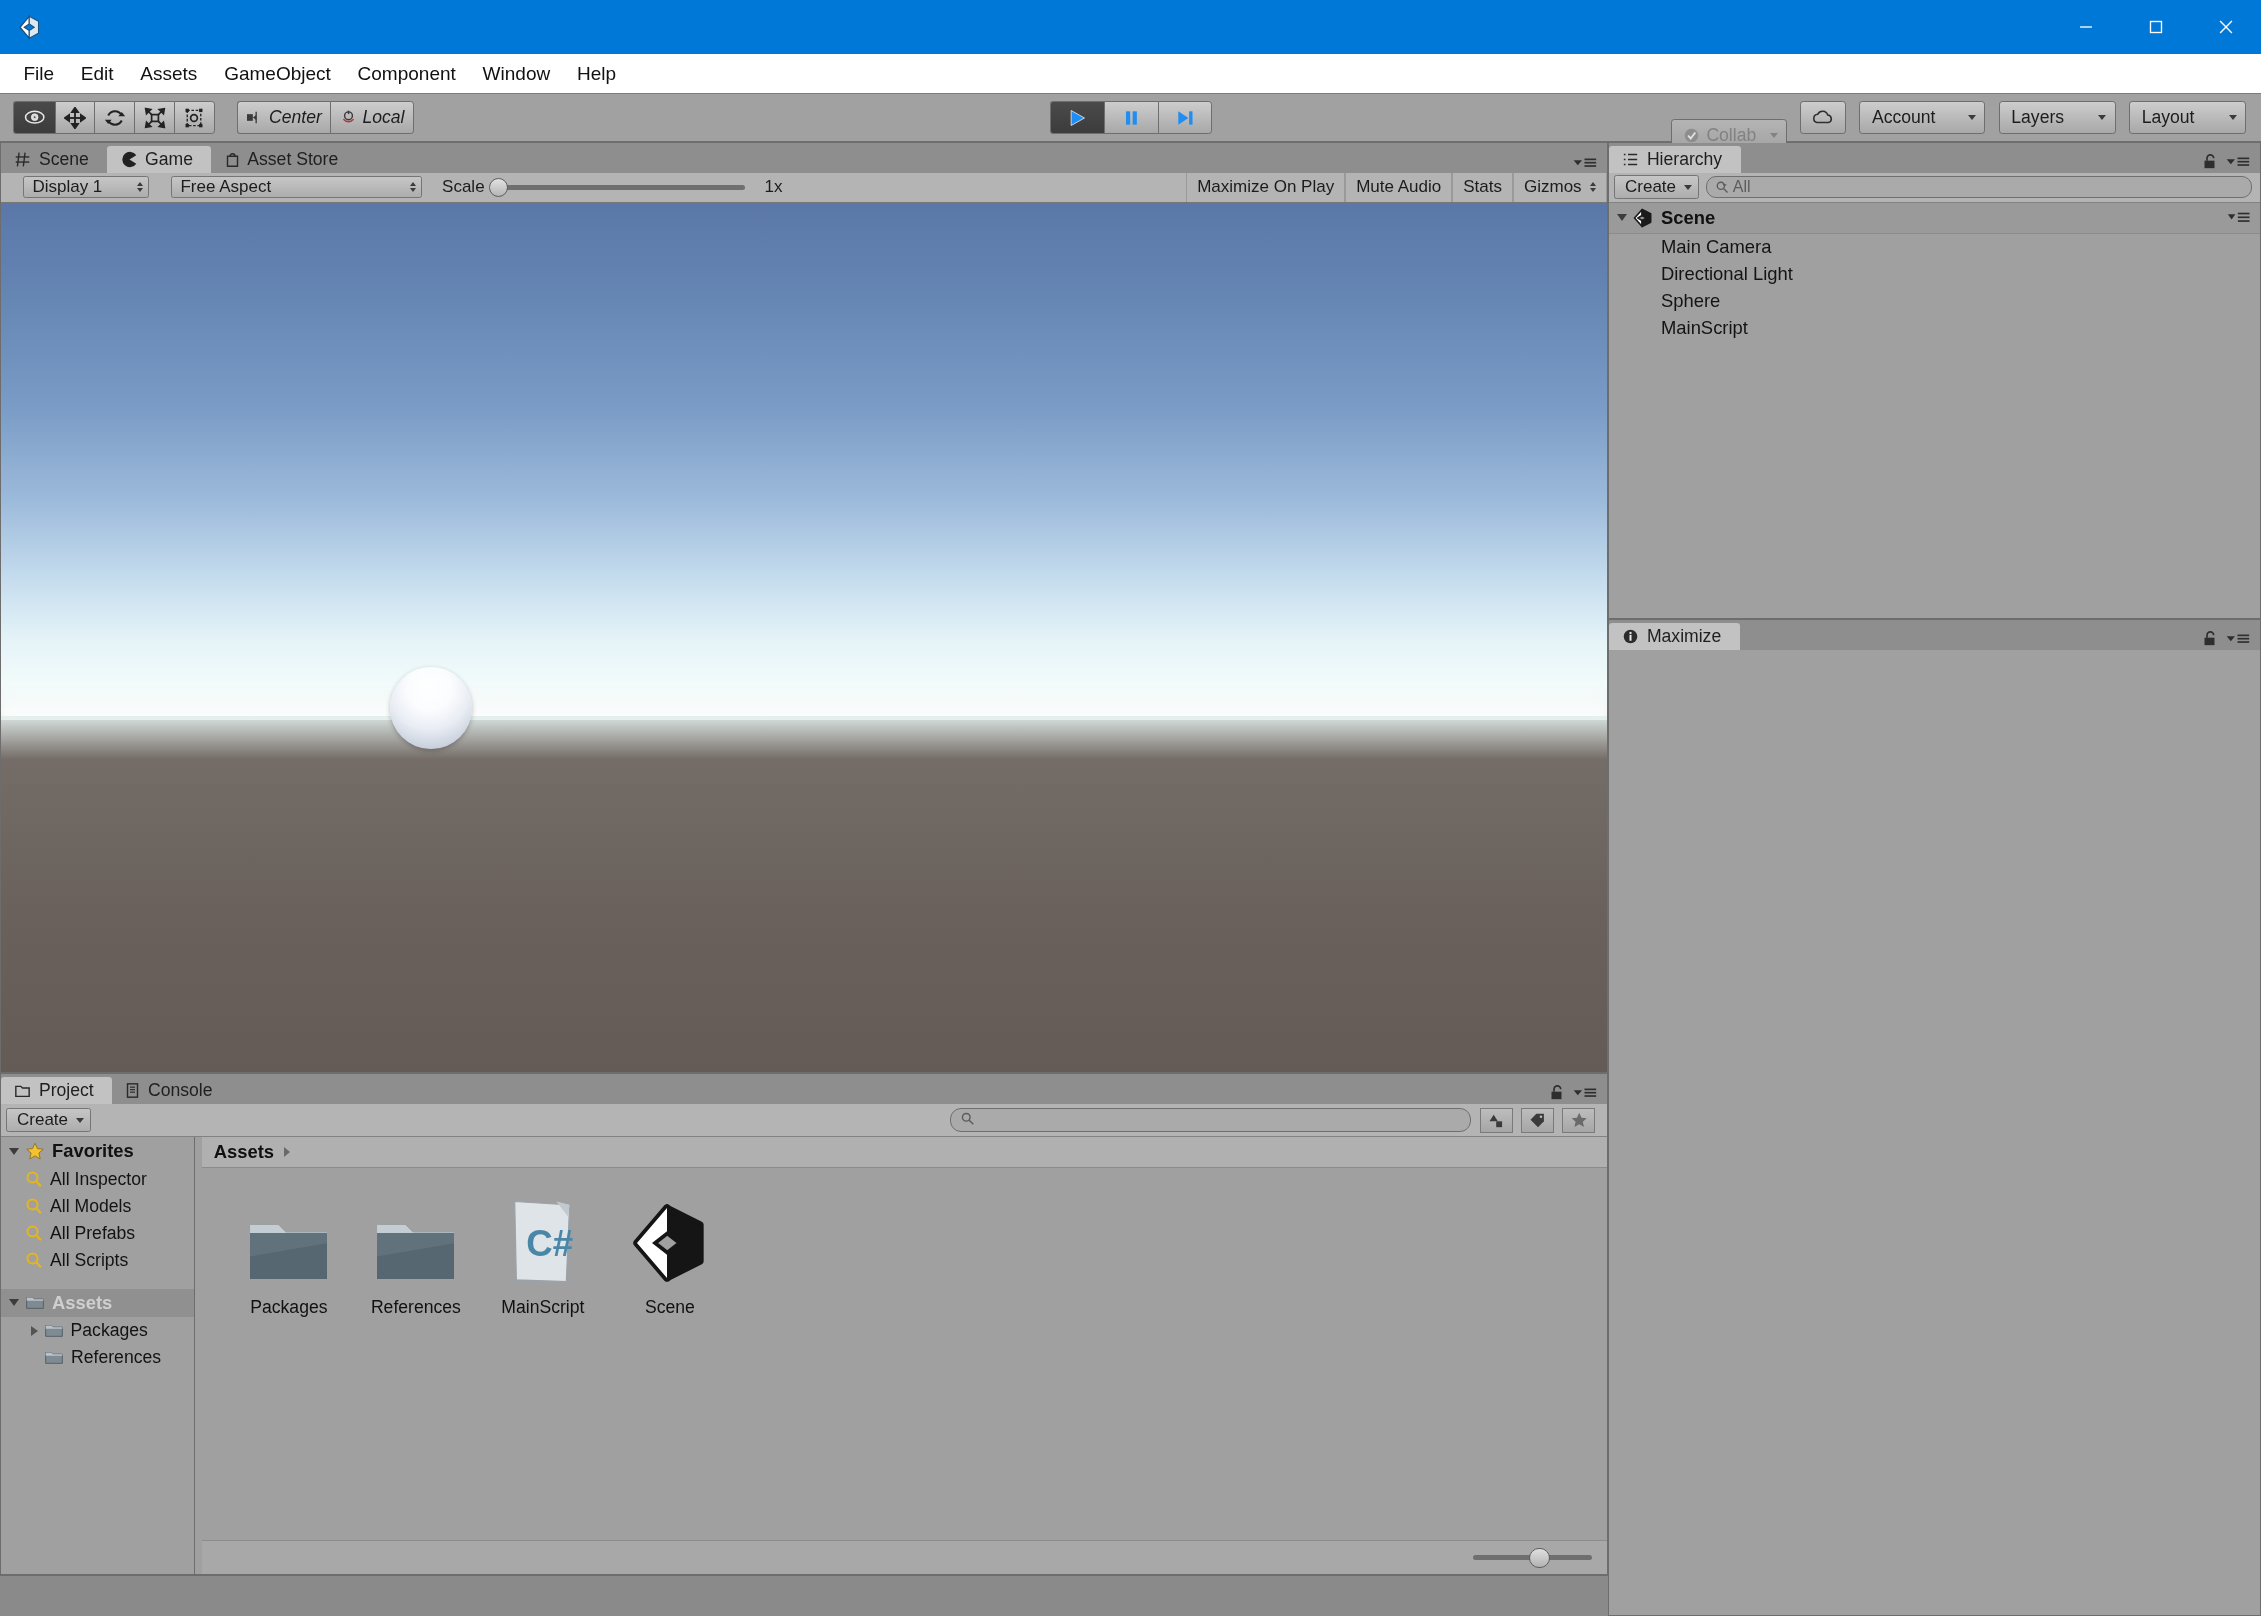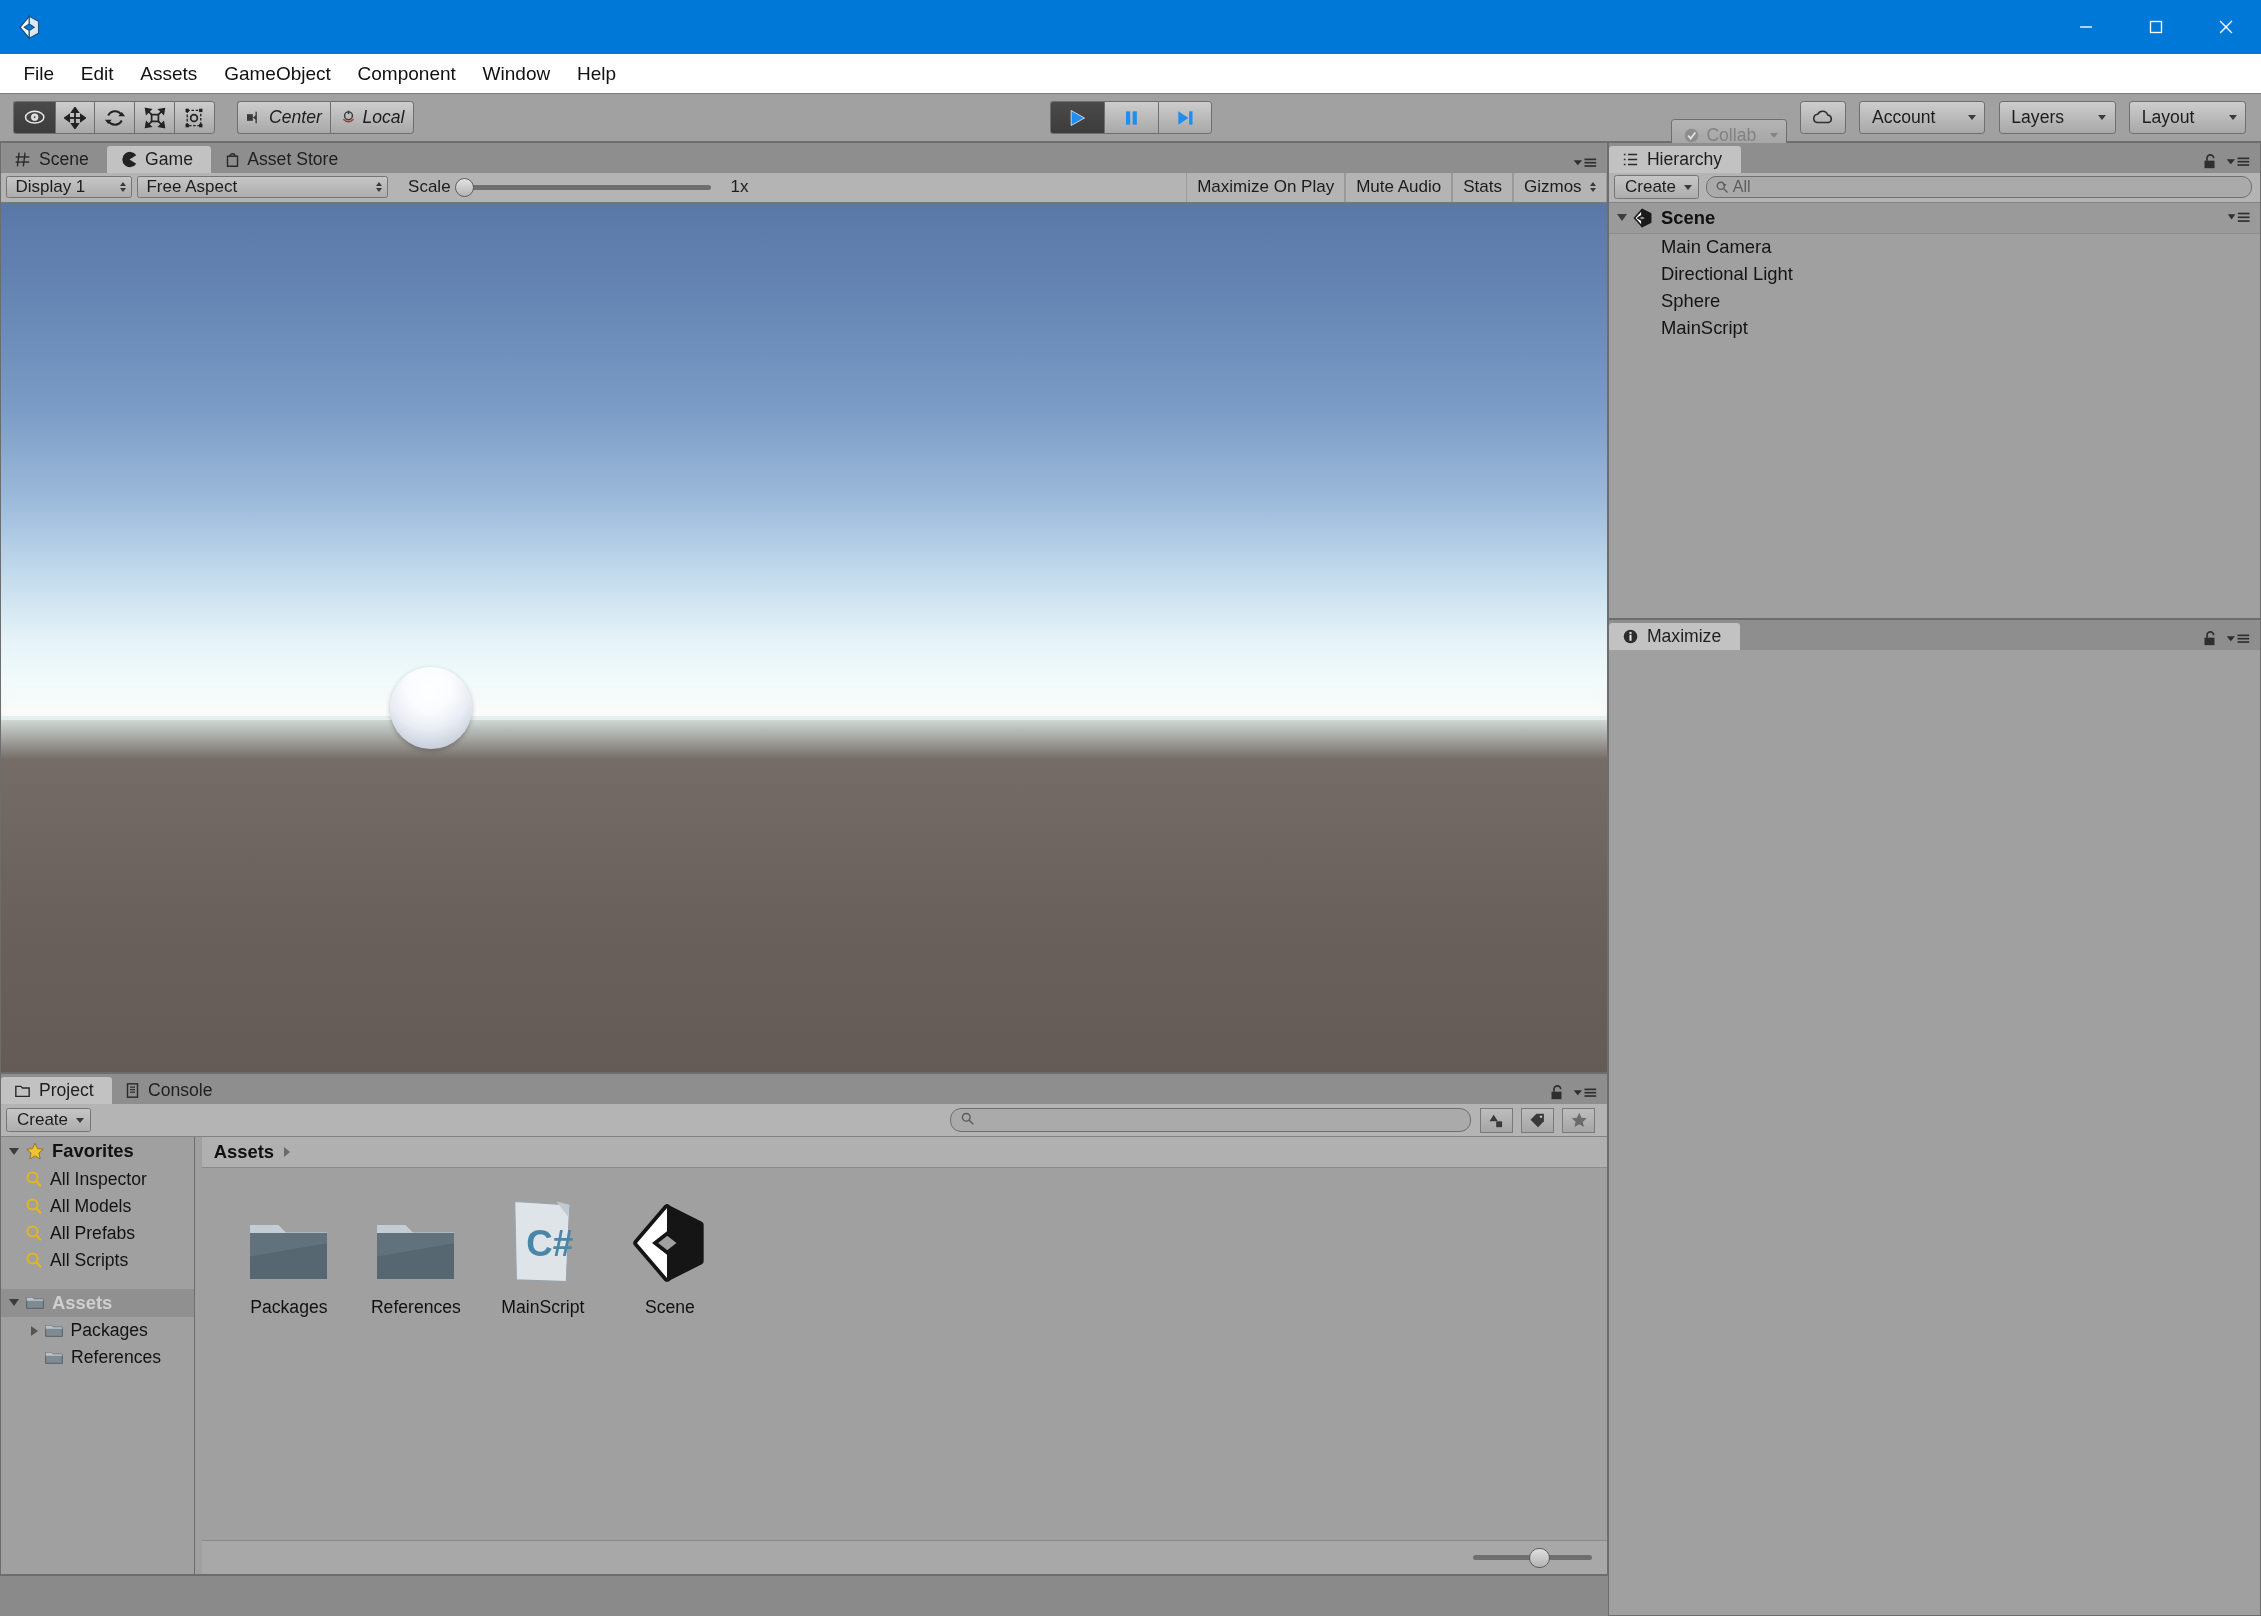--- a/index.html
+++ b/index.html
@@ -59,21 +59,21 @@
   .tab{height:27px;display:flex;align-items:center;padding:0 18.4px 0 13.4px;font-size:17.6px;color:#1f1f1f;
        border-radius:3.3px 3.3px 0 0;white-space:nowrap;}
   .tab.active{background:#c2c2c2;}
   .tab .ic{margin-right:7.5px;display:flex;align-items:center;}
   .tabstrip .spacer{flex:1 1 auto;}
   .tabtools{display:flex;align-items:center;gap:8.4px;padding:0 10px 3.3px 0;}
 
   
   .viewbar{height:28.5px;background:#b4b4b4;border-bottom:0.8px solid #777;display:flex;align-items:center;
            font-size:17px;color:#1c1c1c;flex:0 0 28.5px;}
-  .vb-dd{height:22px;display:flex;align-items:center;justify-content:space-between;margin-left:5px;
+  .vb-dd{height:22px;display:flex;align-items:center;justify-content:space-between;margin-left:22px;
          background:linear-gradient(#c6c6c6,#adadad);border:0.8px solid #757575;border-radius:2.5px;
          padding:0 5px 0 8.4px;box-sizing:border-box;}
   .updown{display:flex;flex-direction:column;gap:1.7px;margin-left:10px;}
   .updown i{width:0;height:0;border-left:3.3px solid transparent;border-right:3.3px solid transparent;display:block;}
   .updown i.u{border-bottom:4.2px solid #3a3a3a;}
   .updown i.d{border-top:4.2px solid #3a3a3a;}
   .vb-btn{height:28.5px;display:flex;align-items:center;padding:0 10px;border-left:0.8px solid #9a9a9a;
           border-right:0.8px solid #9a9a9a;box-sizing:border-box;}
 
   

